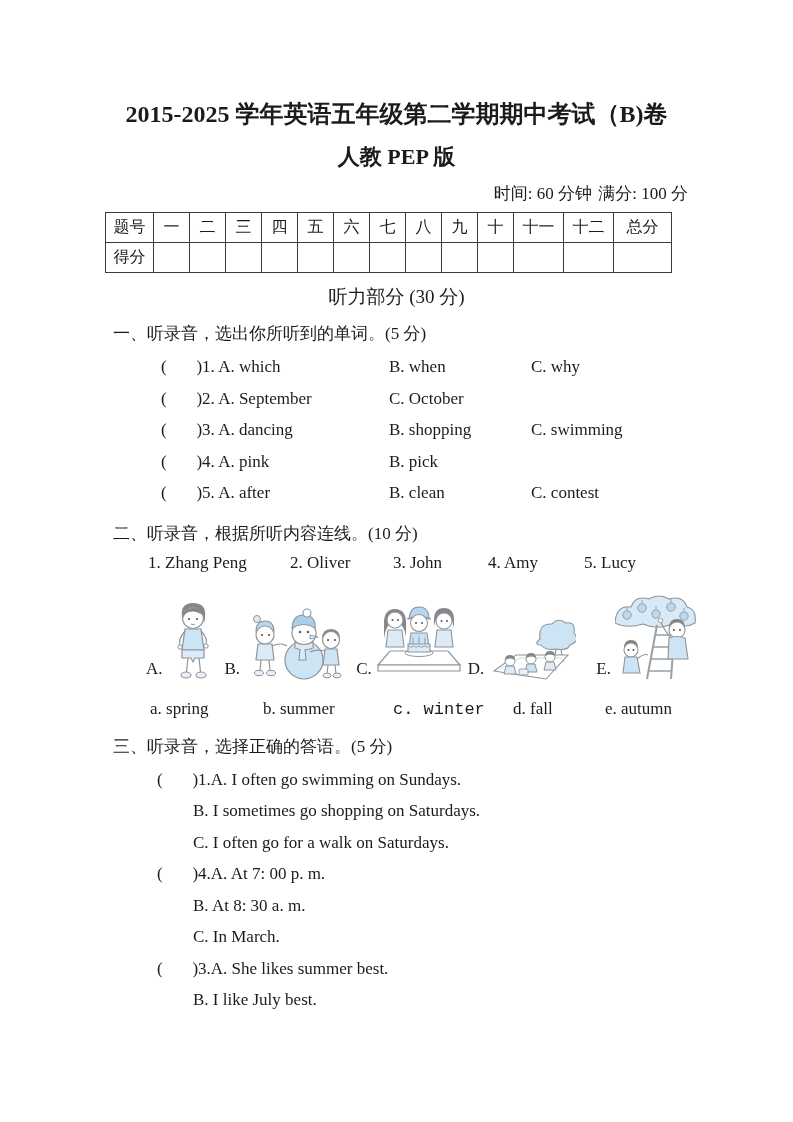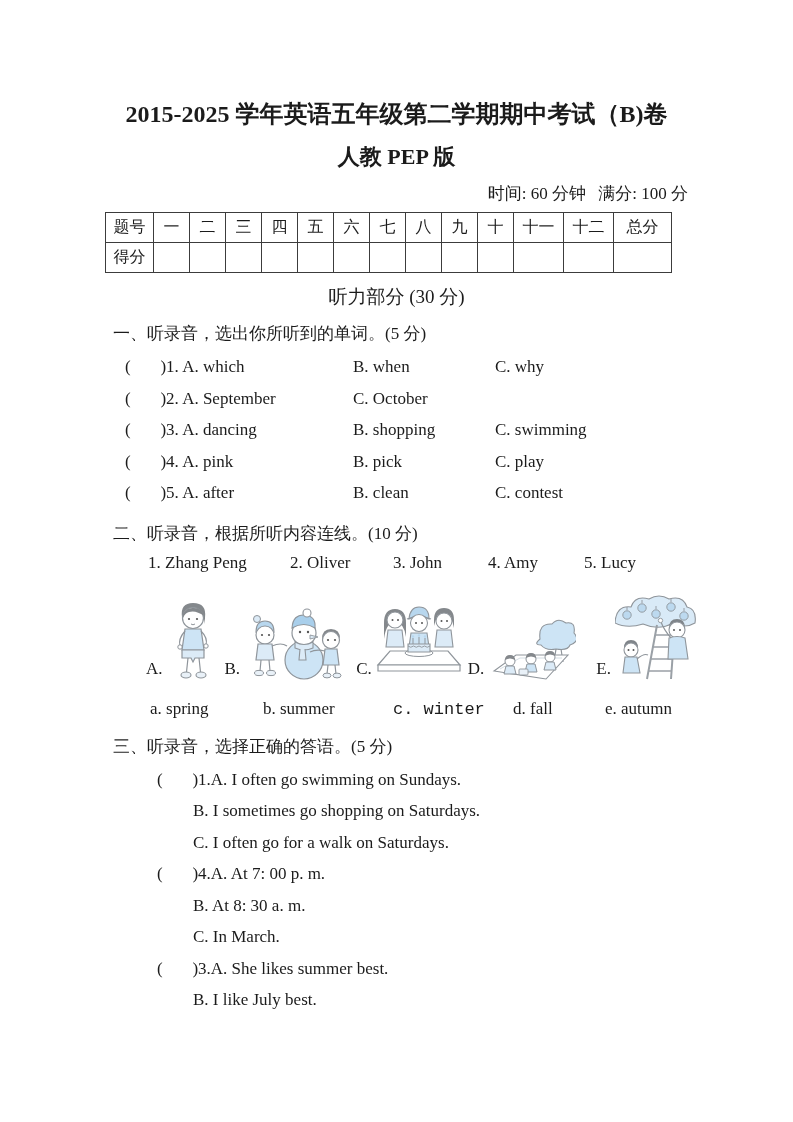--- a/index.html
+++ b/index.html
@@ -19,21 +19,21 @@
     margin: 98px 0 0 0;
     font-size: 24px; line-height: 32px;
     font-weight: bold; text-align: center;
   }
   .subtitle {
     margin: 13px 0 0 0;
     font-size: 22px; line-height: 28px;
     font-weight: bold; text-align: center;
   }
   .meta { margin-top: 12px; text-align: right; line-height: 22px; }
-  .meta-score { margin-left: 8px; }
+  .meta-score { margin-left: 2px; }
 
   table.score-table {
     margin-top: 7px;
     border-collapse: collapse;
     width: 488px;
     table-layout: fixed;
   }
   table.score-table td {
     border: 1.5px solid #3c3c3c;
     height: 29px;
@@ -47,21 +47,21 @@
     text-align: center;
     font-size: 19px; line-height: 25px;
   }
 
   .sec-title { margin: 13px 0 0 8px; line-height: 24px; }
 
   .q-block { margin-top: 5px; }
   .q-row {
     display: grid;
     grid-template-columns: 228px 142px auto;
-    margin-left: 20px;
+    margin-left: 56px;
     line-height: 31.5px;
   }
   .pre { white-space: pre; }
 
   .names-row { margin: 5px 0 0 43px; line-height: 24px; }
   .names-row span { display: inline-block; }
   .n0 { width: 142px; } .n1 { width: 103px; } .n2 { width: 95px; } .n3 { width: 96px; }
 
   .pics-row {
     display: flex; align-items: flex-end;
@@ -163,21 +163,20 @@
         <span>C. October</span>
       </div>
       <div class="q-row">
         <span class="pre">(       )3. A. dancing</span>
         <span>B. shopping</span>
         <span>C. swimming</span>
       </div>
       <div class="q-row">
         <span class="pre">(       )4. A. pink</span>
         <span>B. pick</span>
-        <span>C. play</span>
       </div>
       <div class="q-row">
         <span class="pre">(       )5. A. after</span>
         <span>B. clean</span>
         <span>C. contest</span>
       </div>
     </div>
 
     <div class="sec-title">二、听录音，根据所听内容连线。(10 分)</div>
 

